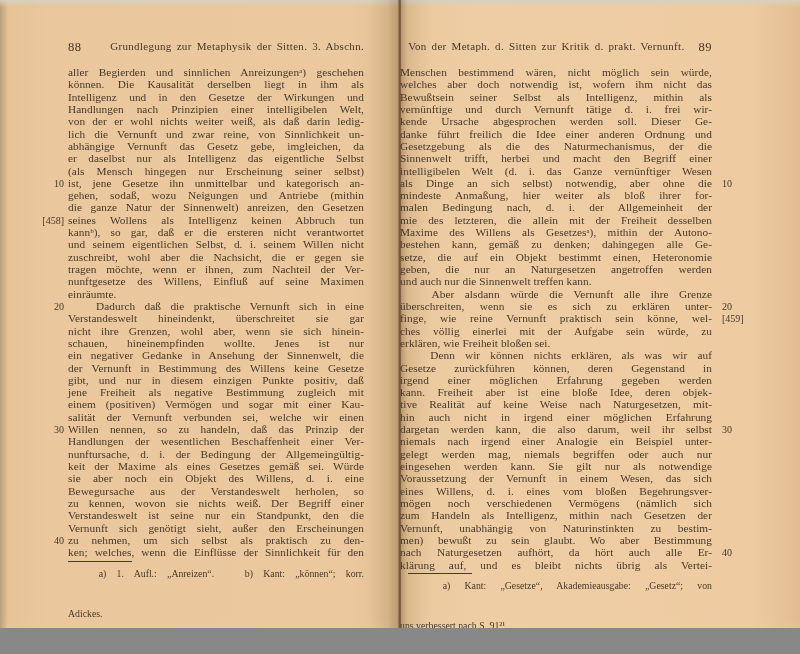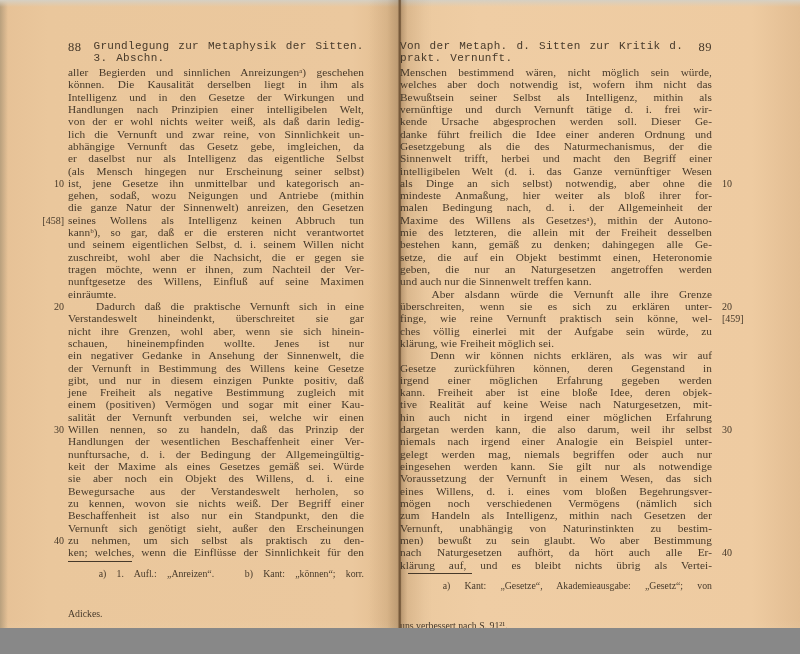--- a/index.html
+++ b/index.html
@@ -30,21 +30,21 @@
   .page-left{left:40px;width:324px;}
   .page-right{left:400px;width:356px;}
 
   .header{display:flex;height:26px;align-items:flex-start;
           font-size:11px;letter-spacing:.3px;word-spacing:2px;}
   .page-left  .header{padding-left:28px;}
   .page-right .header{padding-right:44px;}
   .pagenum{font-size:12.5px;letter-spacing:.5px;}
   .page-left  .pagenum{margin-right:12px;}
   .page-right .pagenum{margin-left:14px;}
-  .runhead{flex:1;text-align:left;font-family:Liberation Mono, monospace;}
+  .runhead{flex:1;text-align:right;}
 
   .body{}
   .line{display:flex;height:12.32px;overflow:hidden;align-items:baseline;}
   .mnum{flex:0 0 28px;font-size:10px;text-align:right;padding-right:4px;box-sizing:border-box;}
   .page-right .mnum{order:2;flex:0 0 44px;text-align:left;padding:0 0 0 10px;}
   .ltext{flex:1;font-size:11.3px;line-height:12.32px;
          text-align:justify;text-align-last:justify;
          white-space:pre-wrap;letter-spacing:.05px;}
   .line.flush .ltext{text-align-last:left;}
 
@@ -207,21 +207,21 @@
         <div class="line">
           <span class="mnum"></span>
           <span class="ltext">Bewegursache aus der Verstandeswelt herholen, so</span>
         </div>
         <div class="line">
           <span class="mnum"></span>
           <span class="ltext">zu kennen, wovon sie nichts weiß. Der Begriff einer</span>
         </div>
         <div class="line">
           <span class="mnum"></span>
-          <span class="ltext">Beschaffenheit ist also nur ein Standpunkt, den die</span>
+          <span class="ltext">Verstandeswelt ist seine nur ein Standpunkt, den die</span>
         </div>
         <div class="line">
           <span class="mnum"></span>
           <span class="ltext">Vernunft sich genötigt sieht, außer den Erscheinungen</span>
         </div>
         <div class="line">
           <span class="mnum">40</span>
           <span class="ltext">zu nehmen, um sich selbst als praktisch zu den-</span>
         </div>
         <div class="line">
@@ -285,25 +285,25 @@
         <div class="line">
           <span class="mnum"></span>
           <span class="ltext">mindeste Anmaßung, hier weiter als bloß ihrer for-</span>
         </div>
         <div class="line">
           <span class="mnum"></span>
           <span class="ltext">malen Bedingung nach, d. i. der Allgemeinheit der</span>
         </div>
         <div class="line">
           <span class="mnum"></span>
+          <span class="ltext">mie des letzteren, die allein mit der Freiheit desselben</span>
+        </div>
+        <div class="line">
+          <span class="mnum"></span>
           <span class="ltext">Maxime des Willens als Gesetzesᵃ), mithin der Autono-</span>
-        </div>
-        <div class="line">
-          <span class="mnum"></span>
-          <span class="ltext">mie des letzteren, die allein mit der Freiheit desselben</span>
         </div>
         <div class="line">
           <span class="mnum"></span>
           <span class="ltext">bestehen kann, gemäß zu denken; dahingegen alle Ge-</span>
         </div>
         <div class="line">
           <span class="mnum"></span>
           <span class="ltext">setze, die auf ein Objekt bestimmt einen, Heteronomie</span>
         </div>
         <div class="line">
@@ -325,21 +325,21 @@
         <div class="line">
           <span class="mnum">[459]</span>
           <span class="ltext">finge, wie reine Vernunft praktisch sein könne, wel-</span>
         </div>
         <div class="line">
           <span class="mnum"></span>
           <span class="ltext">ches völlig einerlei mit der Aufgabe sein würde, zu</span>
         </div>
         <div class="line flush">
           <span class="mnum"></span>
-          <span class="ltext">klärung, wie Freiheit möglich sei.</span>
+          <span class="ltext">erklären, wie Freiheit bloßen sei.</span>
         </div>
         <div class="line">
           <span class="mnum"></span>
           <span class="ltext">   Denn wir können nichts erklären, als was wir auf</span>
         </div>
         <div class="line">
           <span class="mnum"></span>
           <span class="ltext">Gesetze zurückführen können, deren Gegenstand in</span>
         </div>
         <div class="line">

